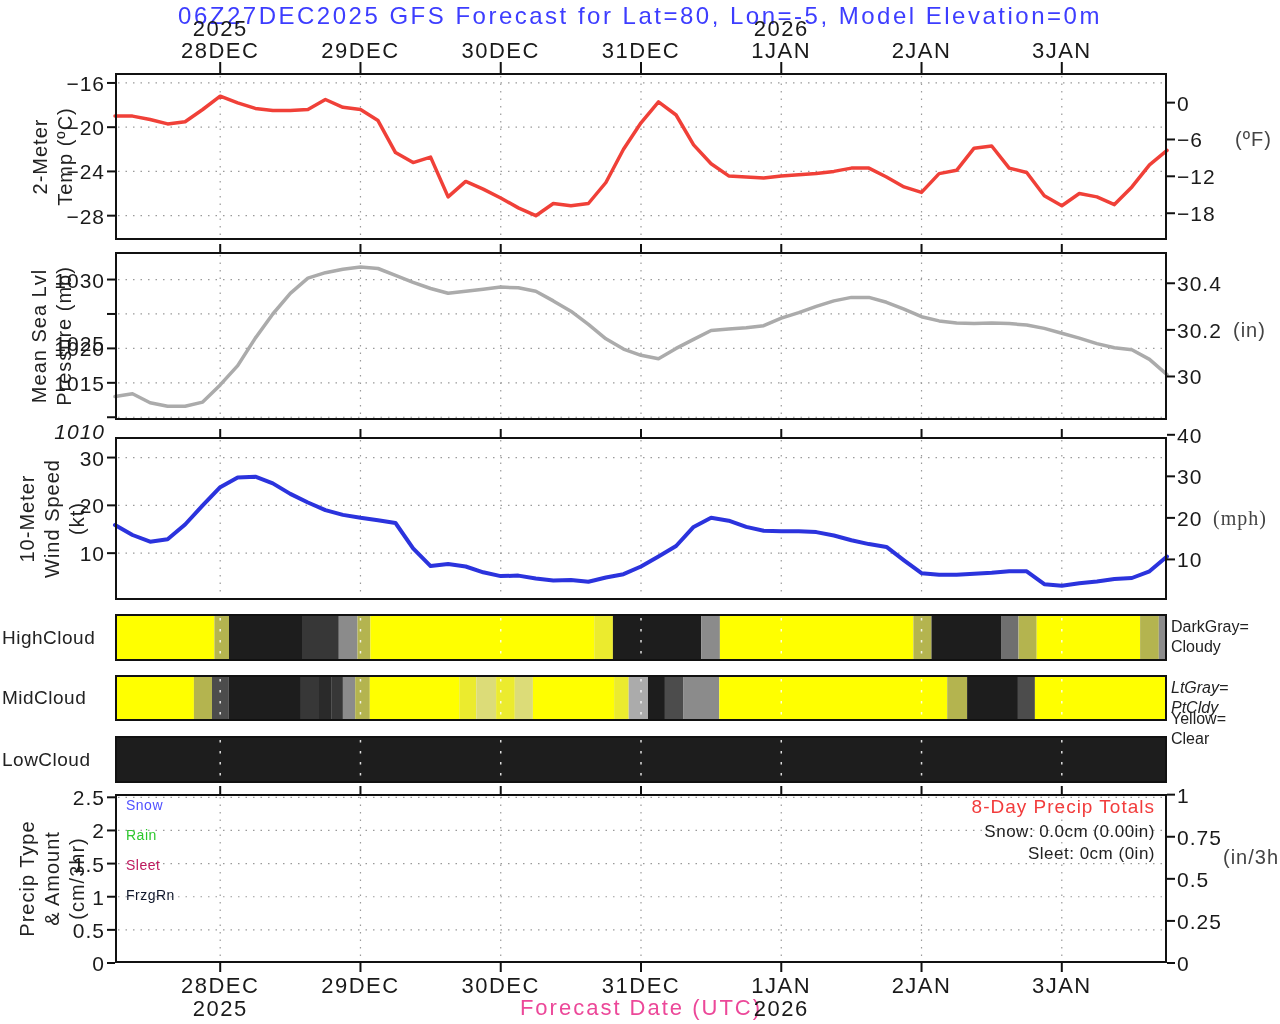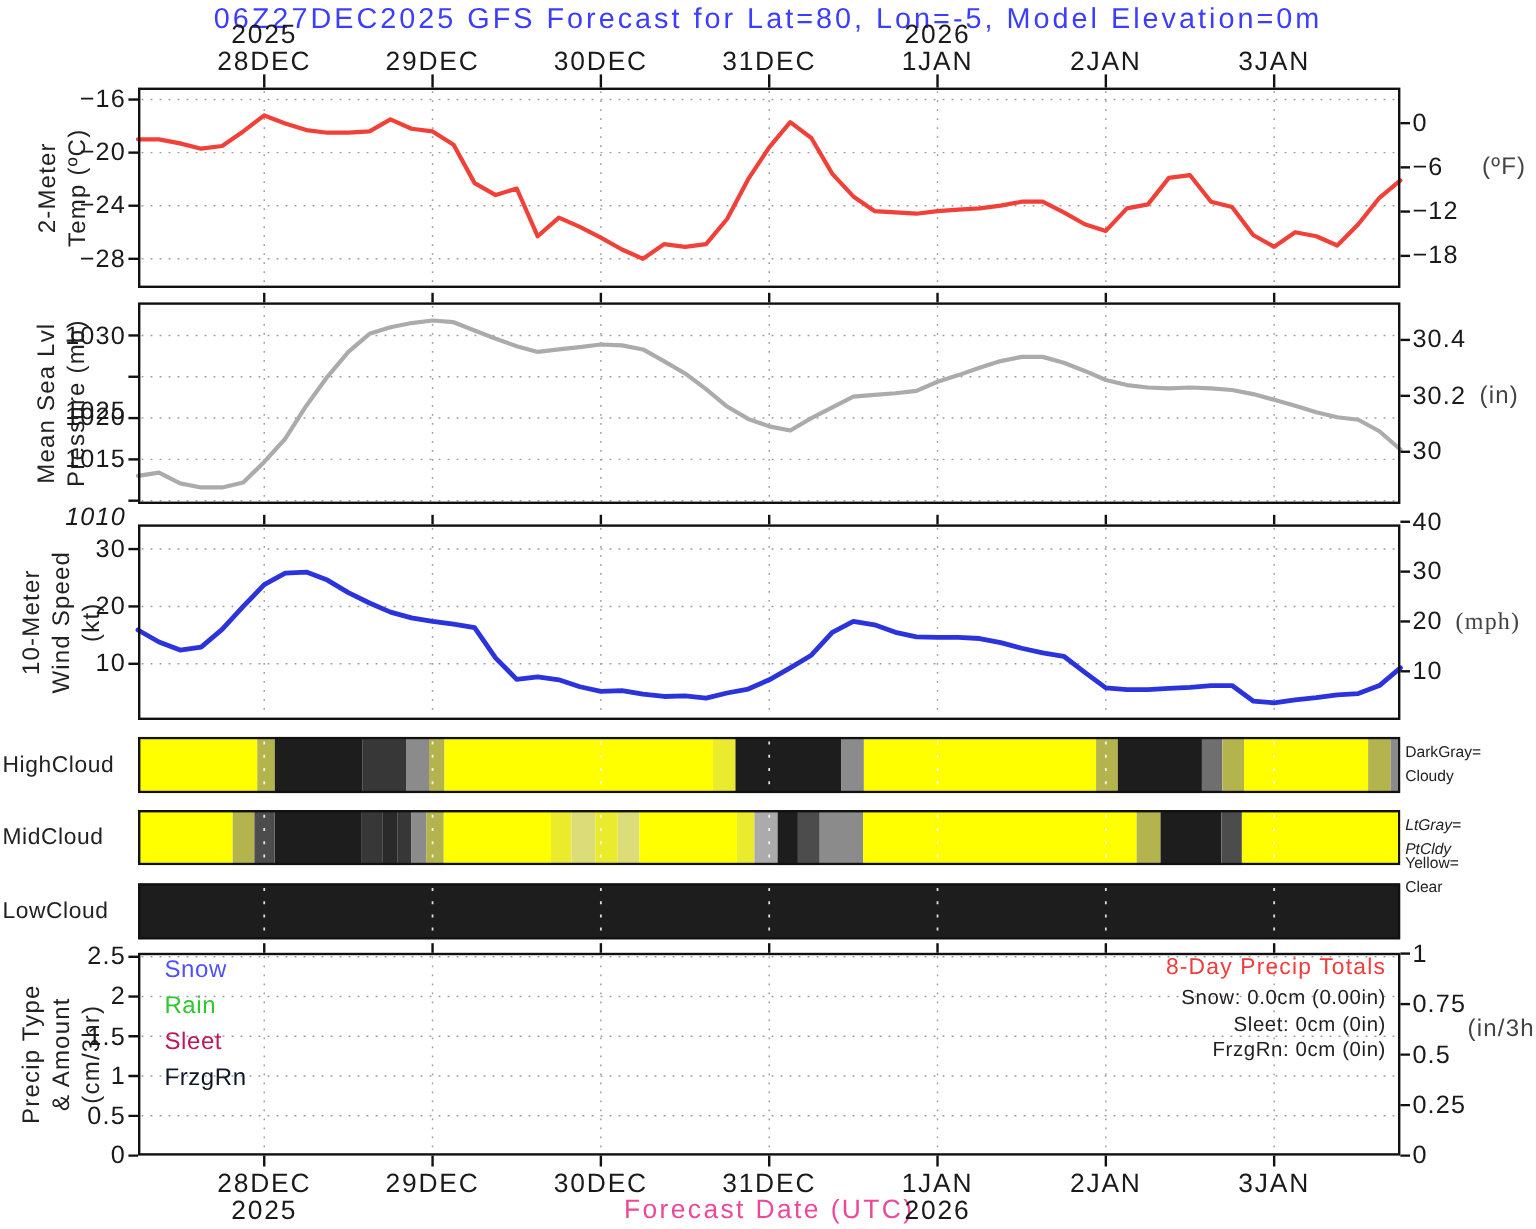--- a/index.html
+++ b/index.html
@@ -15,33 +15,33 @@
         transform:rotate(-90deg);letter-spacing:1px;}
   #ylab-temp{left:0;top:73px;width:104px;height:167px;}
   #ylab-press{left:0;top:252px;width:104px;height:168px;}
   #ylab-wind{left:0;top:437px;width:104px;height:163px;}
   #ylab-precip{left:0;top:794px;width:104px;height:169px;}
   .rowlab{position:absolute;left:2px;width:112px;font-size:19px;letter-spacing:0.5px;
           display:flex;align-items:center;color:#222;}
   #lab-high{top:614px;height:47px;}
   #lab-mid{top:675px;height:46px;}
   #lab-low{top:736px;height:47px;}
-  .cleg{position:absolute;left:1171px;font-size:13px;line-height:20px;
+  .cleg{position:absolute;left:1171px;font-size:16px;line-height:20px;
         white-space:pre;color:#222;}
   #cleg-high{top:617px;}
   #cleg-mid{top:678px;font-style:italic;}
   #cleg-low{top:709px;}
   .tkl{position:absolute;font-size:21px;line-height:1;letter-spacing:1px;
        color:#1a1a1a;transform:translateY(-50%);white-space:nowrap;}
   .tkl-l{left:27px;width:78px;text-align:right;}
   .tkl-r{left:1177px;text-align:left;}
   .unit{color:#444;font-size:20px;}
   .dlab{position:absolute;font-size:22px;letter-spacing:1.5px;transform:translateX(-50%);
         white-space:nowrap;color:#1a1a1a;}
-  .pleg{position:absolute;left:137px;font-size:20px;letter-spacing:0.5px;line-height:1;}
+  .pleg{position:absolute;left:126px;font-size:14px;letter-spacing:0.5px;line-height:1;}
   .totals{position:absolute;left:657px;top:796px;width:498px;text-align:right;}
   .totals-title{font-size:19px;letter-spacing:1px;color:#f23c3c;margin-bottom:3px;}
   .totals-line{font-size:17px;line-height:21.5px;color:#222;letter-spacing:0.5px;}
 </style>
 </head>
 <body>
 
 <div id="fig">
   <div class="title">06Z27DEC2025 GFS Forecast for Lat=80, Lon=-5, Model Elevation=0m</div>
 
@@ -269,21 +269,20 @@
 Cloudy</div>
   <div class="cleg" id="cleg-mid">LtGray=
 PtCldy</div>
   <div class="cleg" id="cleg-low">Yellow=
 Clear</div>
 
   <div class="totals">
     <div class="totals-title">8-Day Precip Totals</div>
     <div class="totals-line">Snow: 0.0cm (0.00in)</div>
     <div class="totals-line">Sleet: 0cm (0in)</div>
-    <div class="totals-line">FrzgRn: 0cm (0in)</div>
   </div>
 
   <div class="xlabel">Forecast Date (UTC)</div>
 <div class="tkl tkl-l" style="top: 82.9536px;">−16</div>
     <div class="tkl tkl-l" style="top: 127.192px;">−20</div>
     <div class="tkl tkl-l" style="top: 171.43px;">−24</div>
     <div class="tkl tkl-l" style="top: 215.669px;">−28</div>
     <div class="tkl tkl-r" style="top: 102.64px;">0</div>
     <div class="tkl tkl-r" style="top: 139.468px;">−6</div>
     <div class="tkl tkl-r" style="top: 176.297px;">−12</div>

